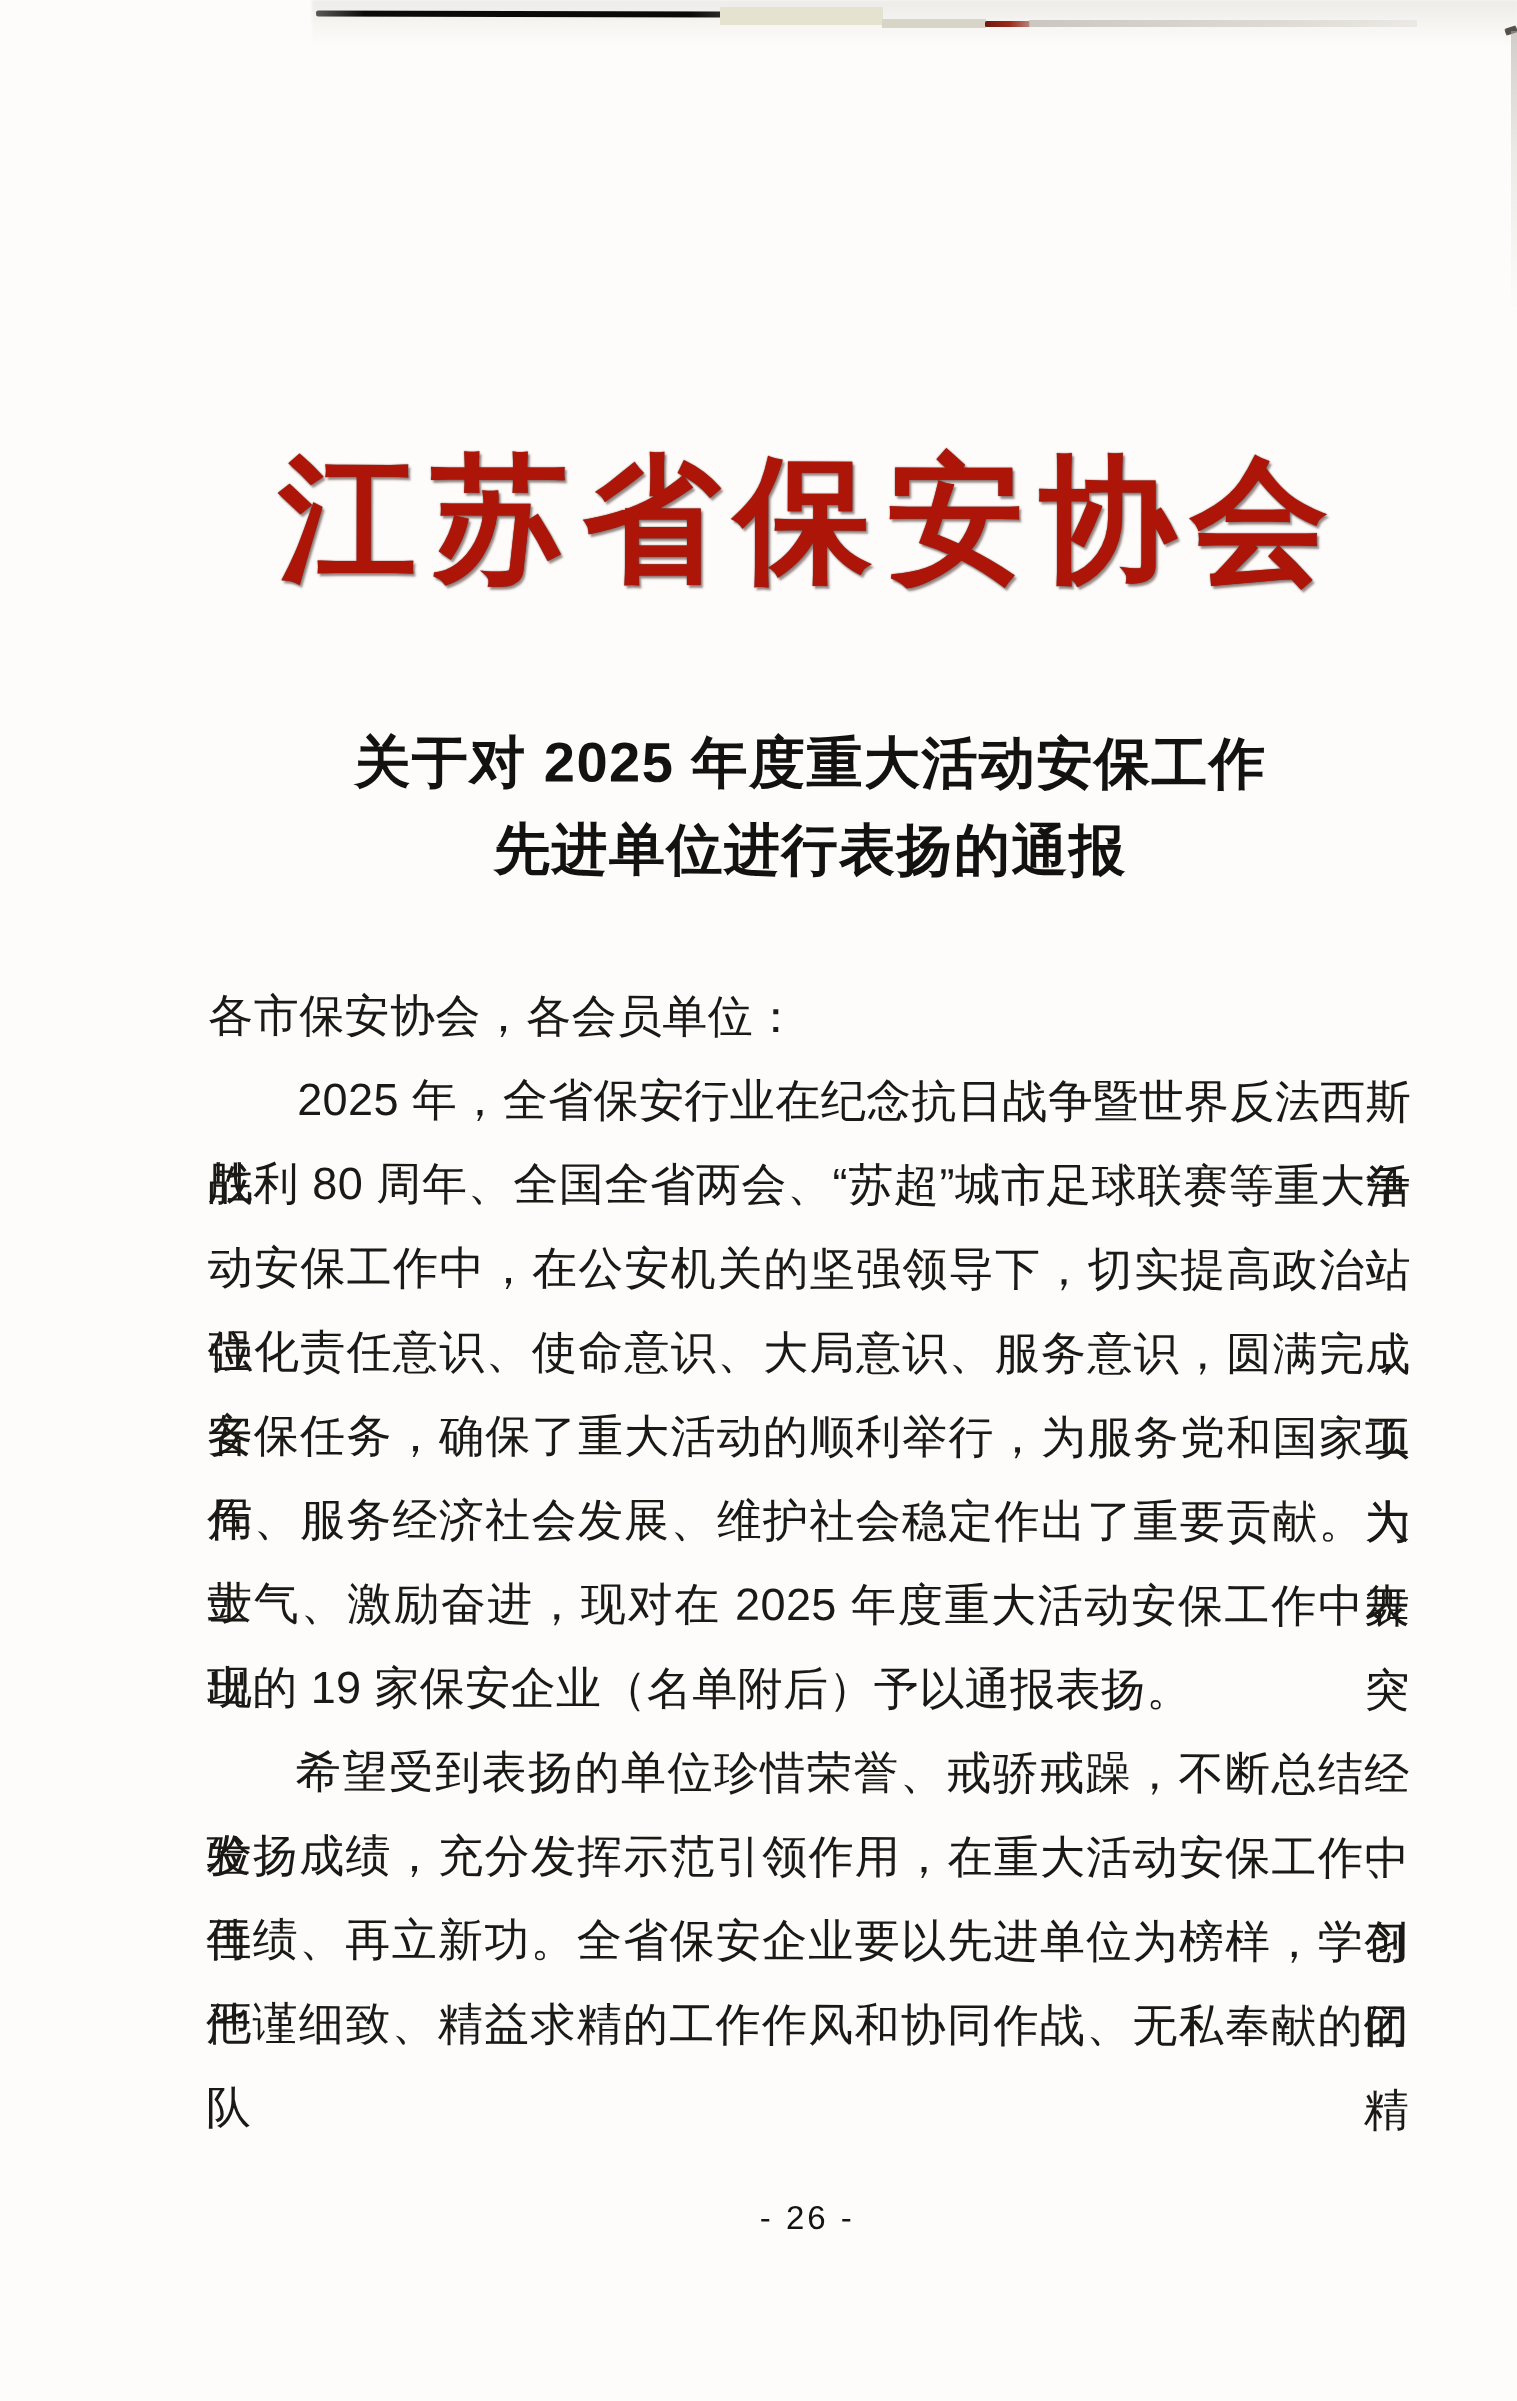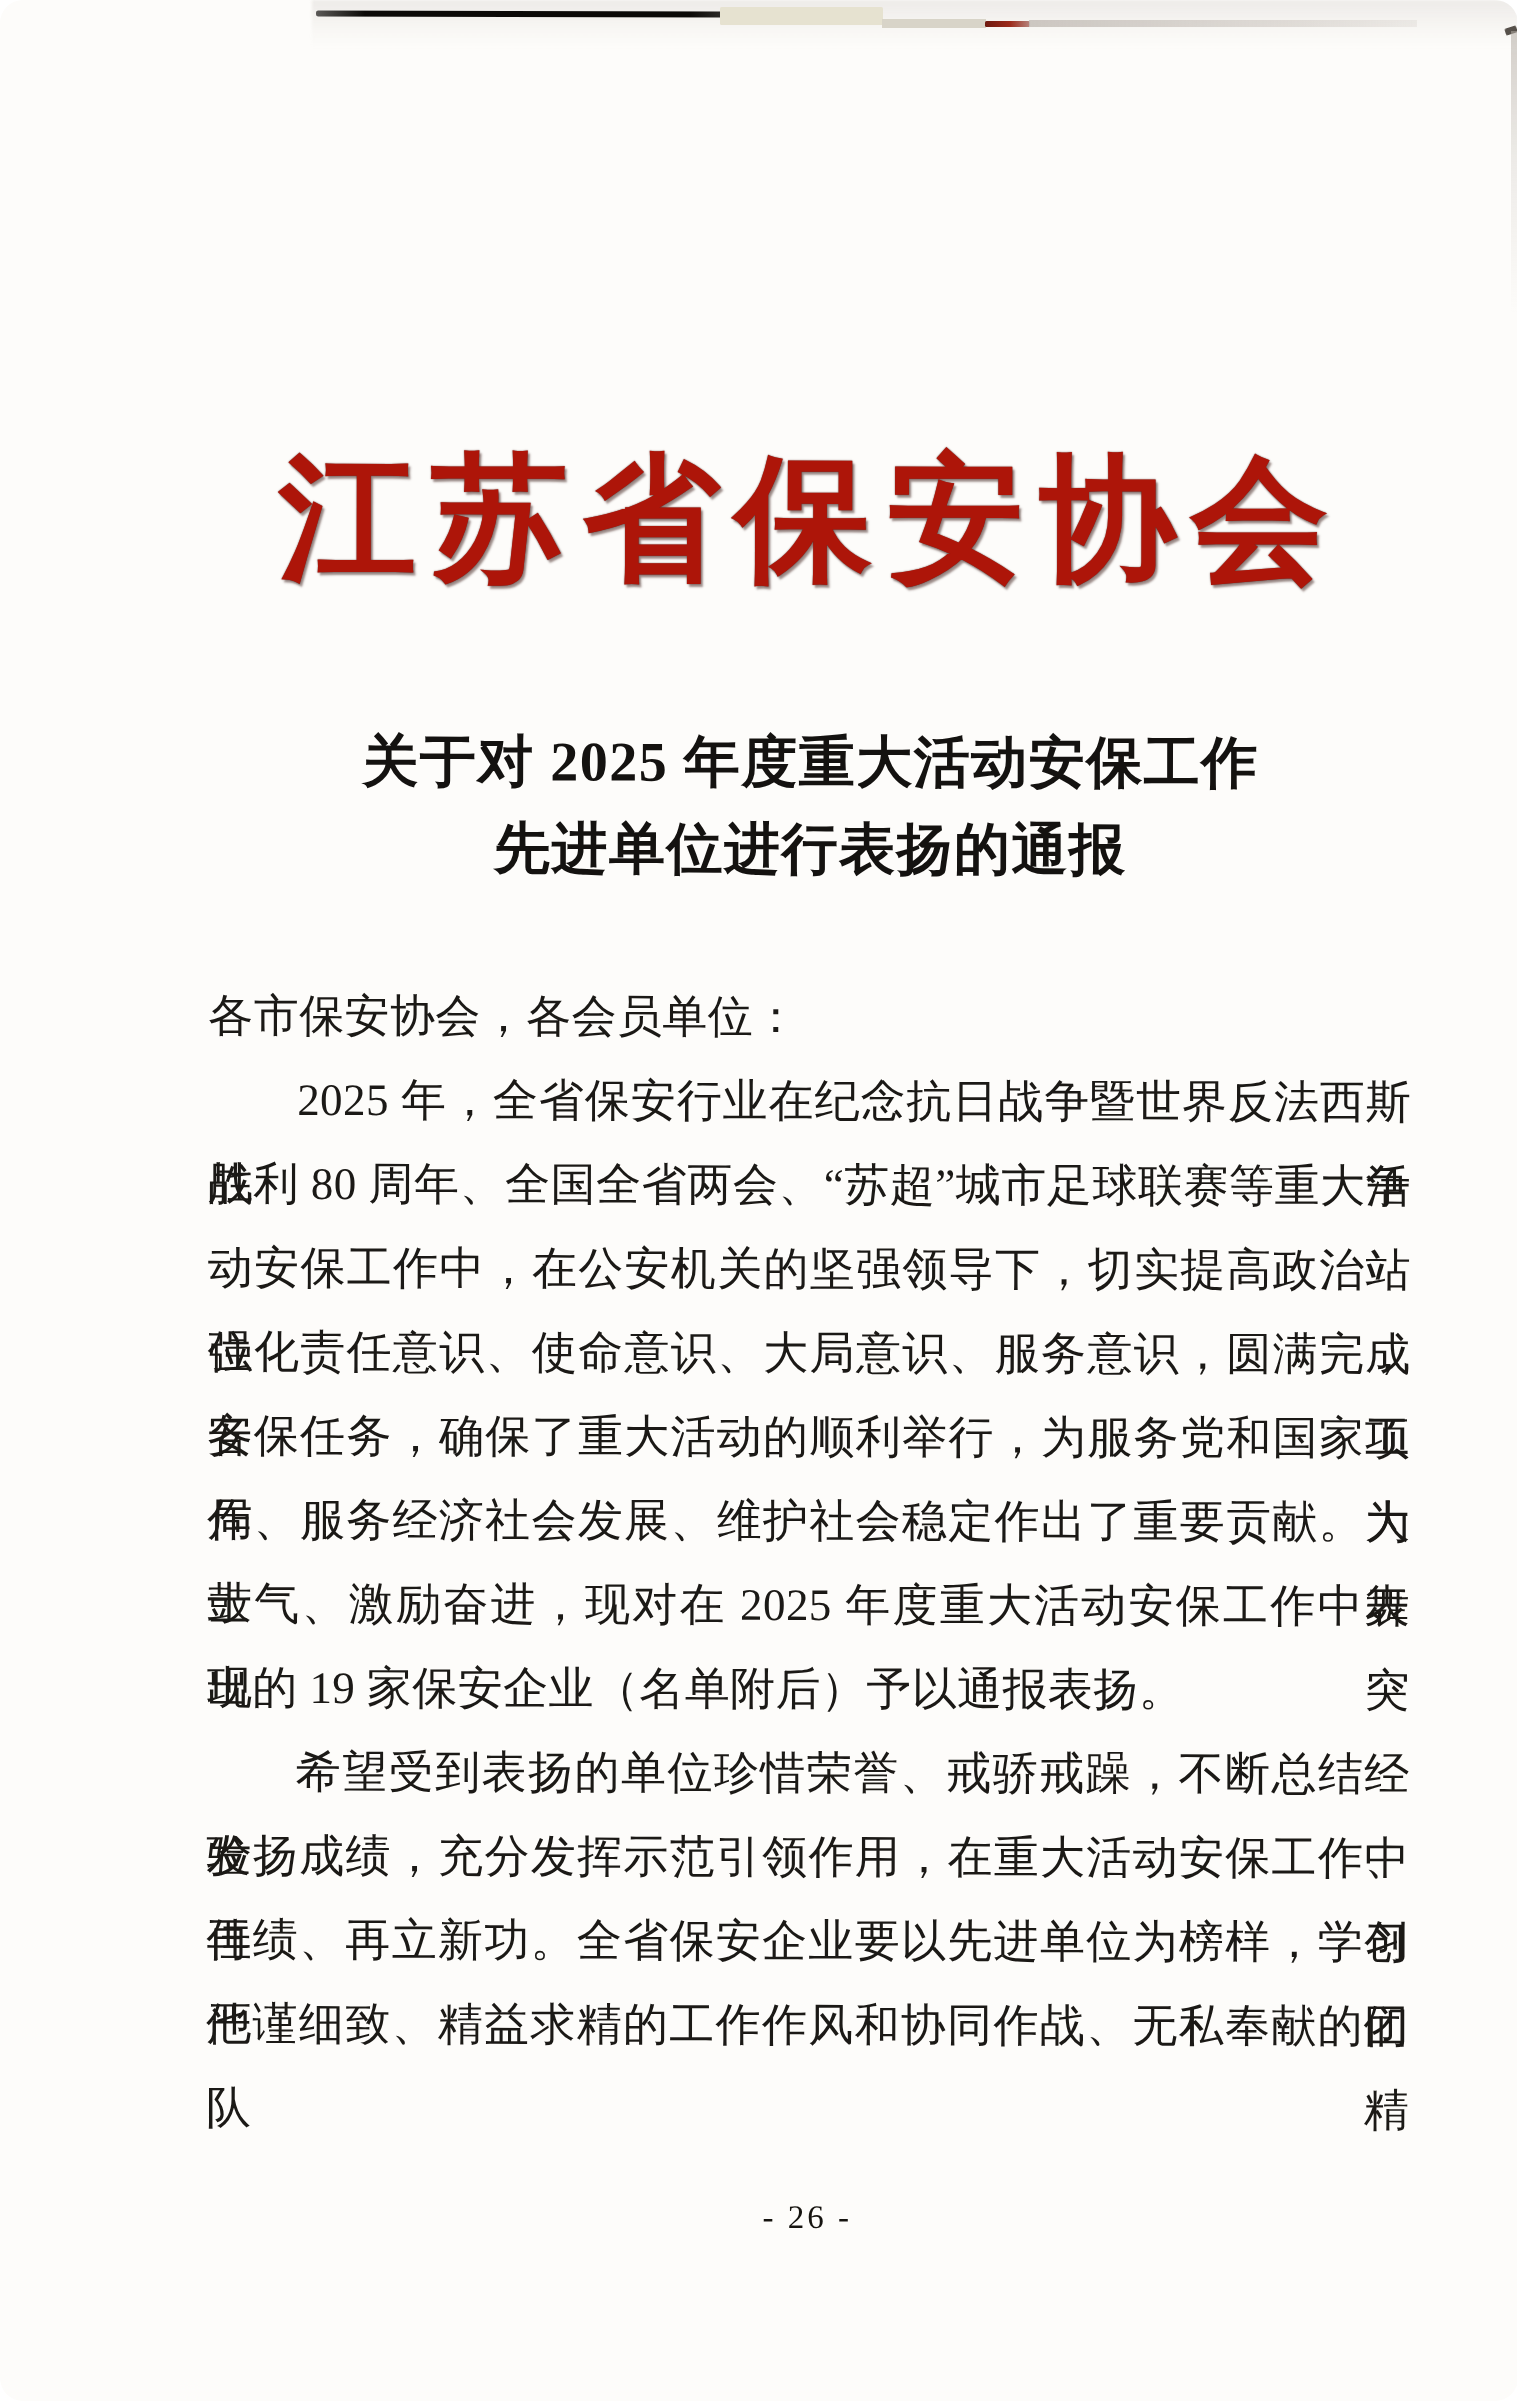--- a/index.html
+++ b/index.html
@@ -6,22 +6,21 @@
     margin: 0;
     padding: 0;
     background: #ffffff;
   }
   .page {
     position: relative;
     width: 1518px;
     height: 2401px;
     background: #fdfcfa;
     overflow: hidden;
-    font-family: Liberation Serif, serif;
-    border-radius: 23px;
+    font-family: Liberation Sans, sans-serif;
   }
 
   
   .artifact { position: absolute; pointer-events: none; }
   .top-wash {
     left: 312px; right: 0; top: 0; height: 48px;
     background: linear-gradient(180deg, rgba(198,192,186,0.28) 0%, rgba(198,192,186,0.10) 55%, rgba(198,192,186,0) 100%);
     filter: blur(1.5px);
   }
   .top-black-line {

